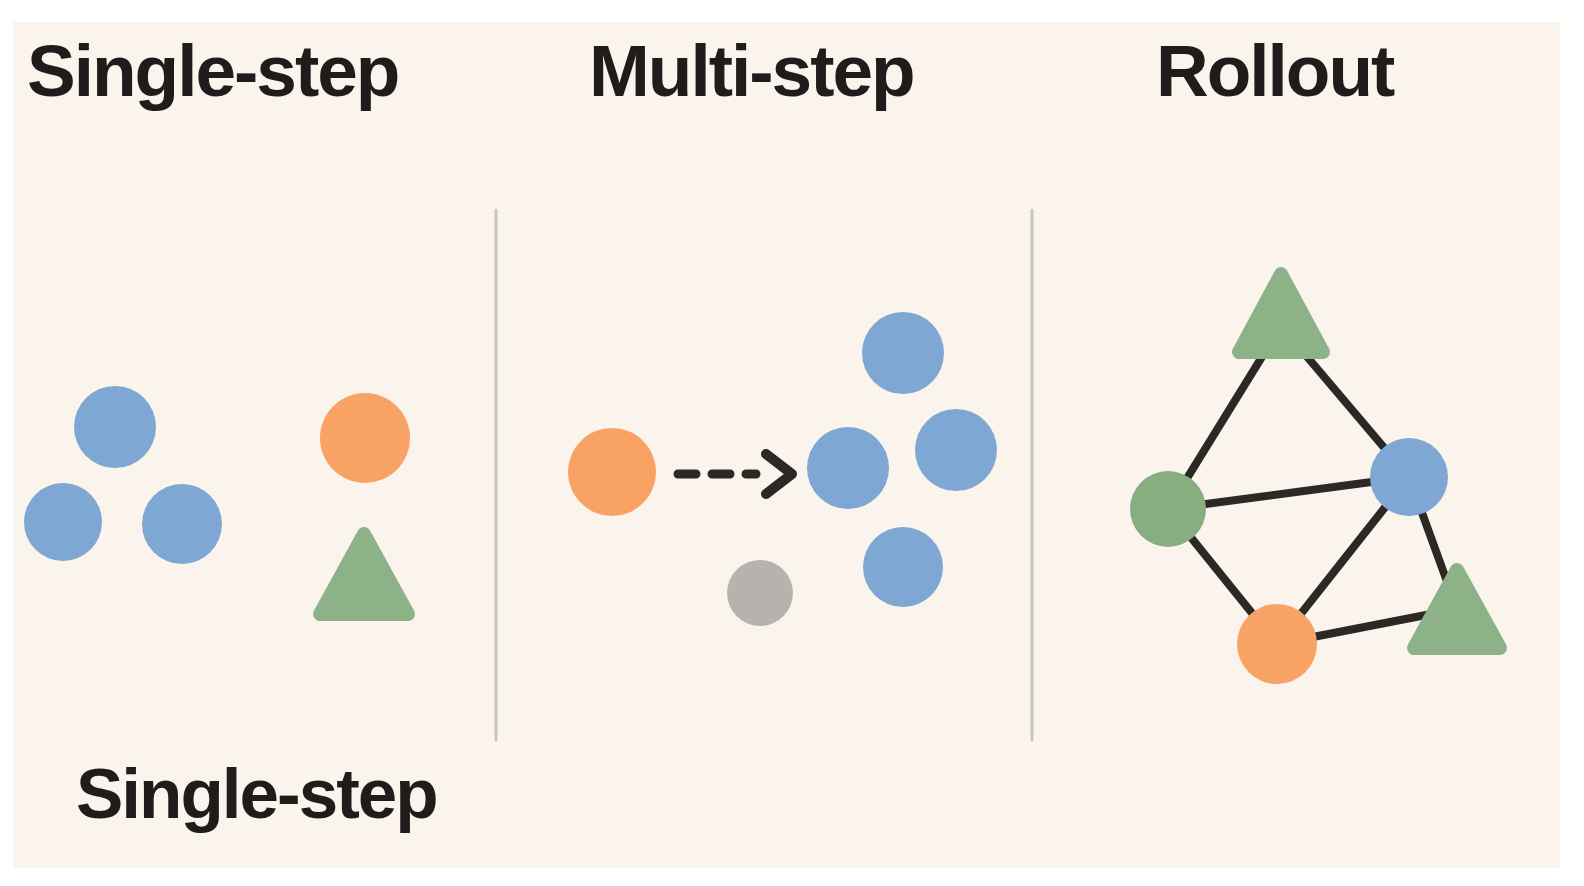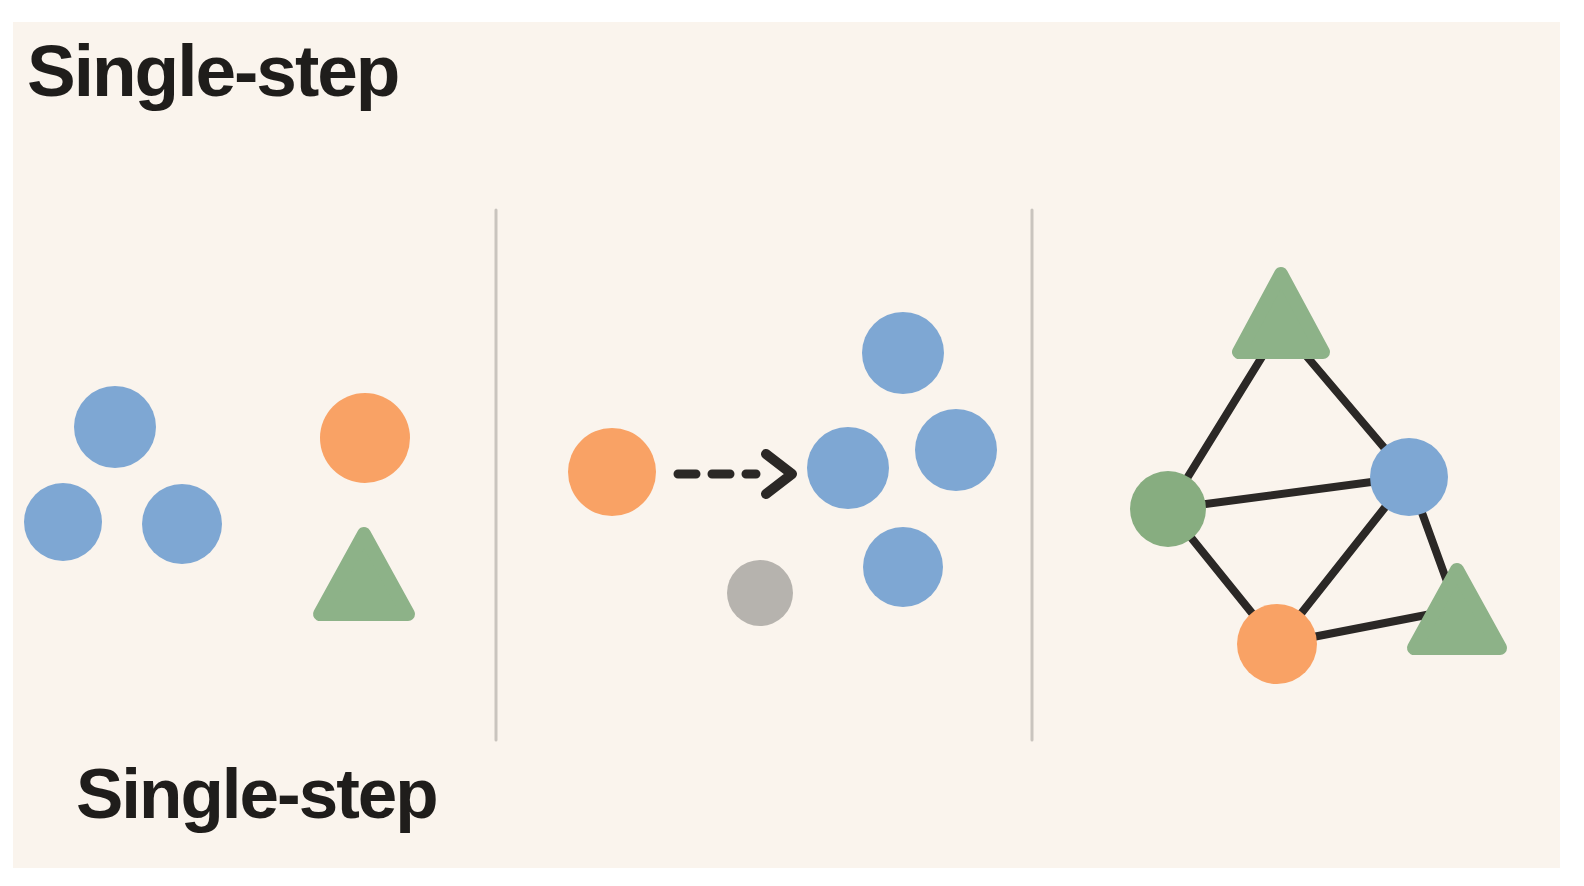--- a/index.html
+++ b/index.html
@@ -76,16 +76,18 @@
 
       <polygon points="1281,270 1239,348 1323,348" stroke-width="14" stroke-linejoin="round" fill="#8db288" stroke="#8db288"></polygon>
       <circle cx="1168" cy="505" r="38" fill="#87ad80"></circle>
       <circle cx="1409" cy="473" r="39" fill="#7ea7d3"></circle>
       <circle cx="1277" cy="640" r="40" fill="#f9a265"></circle>
       <polygon points="1457,566 1414,644 1500,644" stroke-width="14" stroke-linejoin="round" fill="#8db288" stroke="#8db288"></polygon>
     </g>
   </svg>
 
   <div class="heading h-1">Single-step</div>
+  <div class="heading h-2">Multi-step</div>
+  <div class="heading h-3">Rollout</div>
 
   <div class="caption c-1">Single-step</div>
 
 </div>
 
 </body></html>

